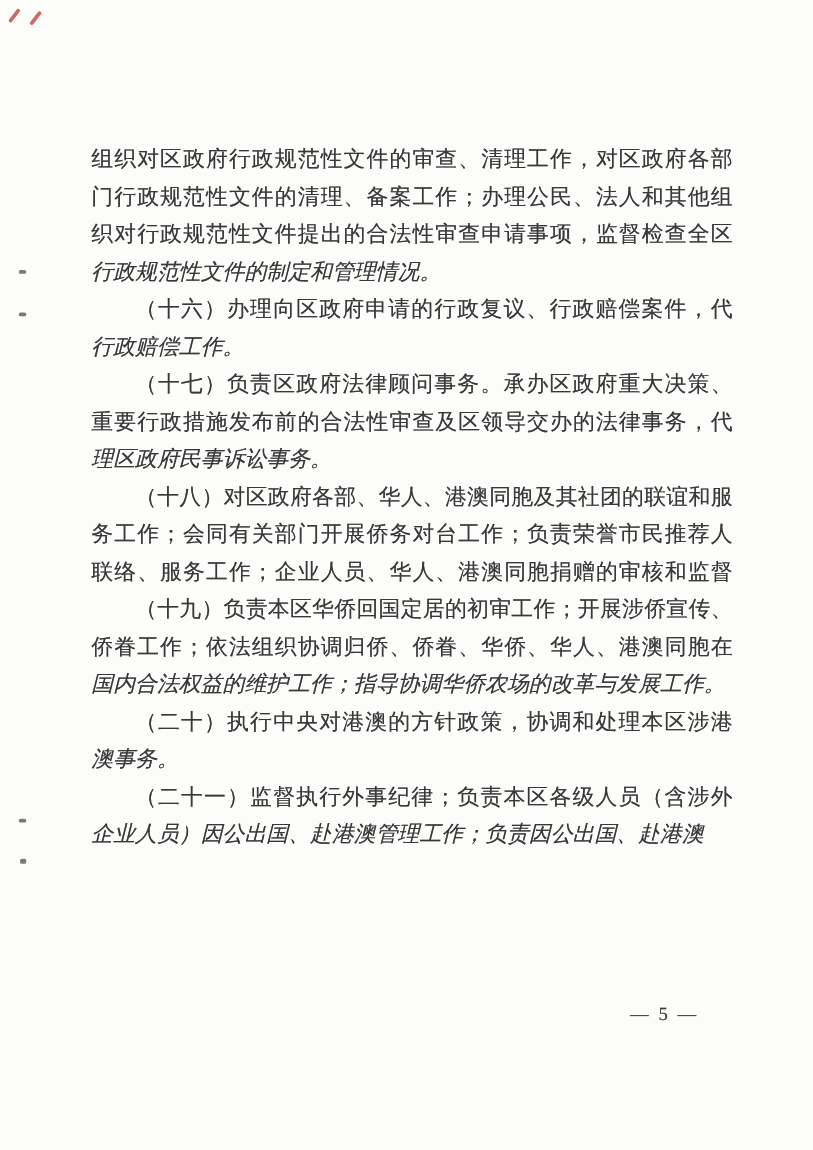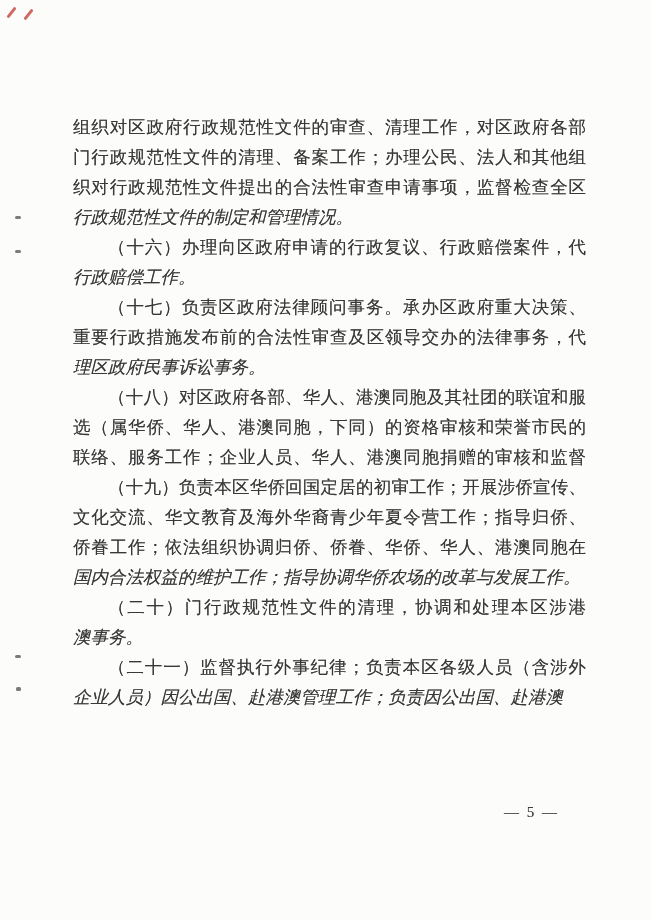--- a/index.html
+++ b/index.html
@@ -62,27 +62,26 @@
       <div class="line">组织对区政府行政规范性文件的审查、清理工作，对区政府各部</div>
       <div class="line">门行政规范性文件的清理、备案工作；办理公民、法人和其他组</div>
       <div class="line">织对行政规范性文件提出的合法性审查申请事项，监督检查全区</div>
       <div class="line para-end">行政规范性文件的制定和管理情况。</div>
       <div class="line indent">（十六）办理向区政府申请的行政复议、行政赔偿案件，代</div>
       <div class="line para-end">行政赔偿工作。</div>
       <div class="line indent">（十七）负责区政府法律顾问事务。承办区政府重大决策、</div>
       <div class="line">重要行政措施发布前的合法性审查及区领导交办的法律事务，代</div>
       <div class="line para-end">理区政府民事诉讼事务。</div>
       <div class="line indent">（十八）对区政府各部、华人、港澳同胞及其社团的联谊和服</div>
-      <div class="line">选（属华侨、华人、港澳同胞，下同）的资格审核和荣誉市民的</div>
+      <div class="line">务工作；会同有关部门开展侨务对台工作；负责荣誉市民推荐人</div>
       <div class="line">联络、服务工作；企业人员、华人、港澳同胞捐赠的审核和监督</div>
       <div class="line indent">（十九）负责本区华侨回国定居的初审工作；开展涉侨宣传、</div>
-      <div class="line">文化交流、华文教育及海外华裔青少年夏令营工作；指导归侨、</div>
       <div class="line">侨眷工作；依法组织协调归侨、侨眷、华侨、华人、港澳同胞在</div>
       <div class="line para-end">国内合法权益的维护工作；指导协调华侨农场的改革与发展工作。</div>
-      <div class="line indent">（二十）门行政规范性文件的清理，协调和处理本区涉港</div>
+      <div class="line indent">（二十）执行中央对港澳的方针政策，协调和处理本区涉港</div>
       <div class="line para-end">澳事务。</div>
       <div class="line indent">（二十一）监督执行外事纪律；负责本区各级人员（含涉外</div>
       <div class="line para-end">企业人员）因公出国、赴港澳管理工作；负责因公出国、赴港澳</div>
     </div>
   <div class="page-number">— 5 —</div>
   <div>
       <div class="edge-mark" style="left: 15px; top: 216px; width: 6px; height: 3px;"></div>
       <div class="edge-mark" style="left: 15px; top: 250px; width: 6px; height: 3px;"></div>
       <div class="edge-mark" style="left: 15px; top: 655px; width: 6px; height: 3px;"></div>
       <div class="edge-mark" style="left: 16px; top: 687px; width: 5px; height: 4px;"></div>

